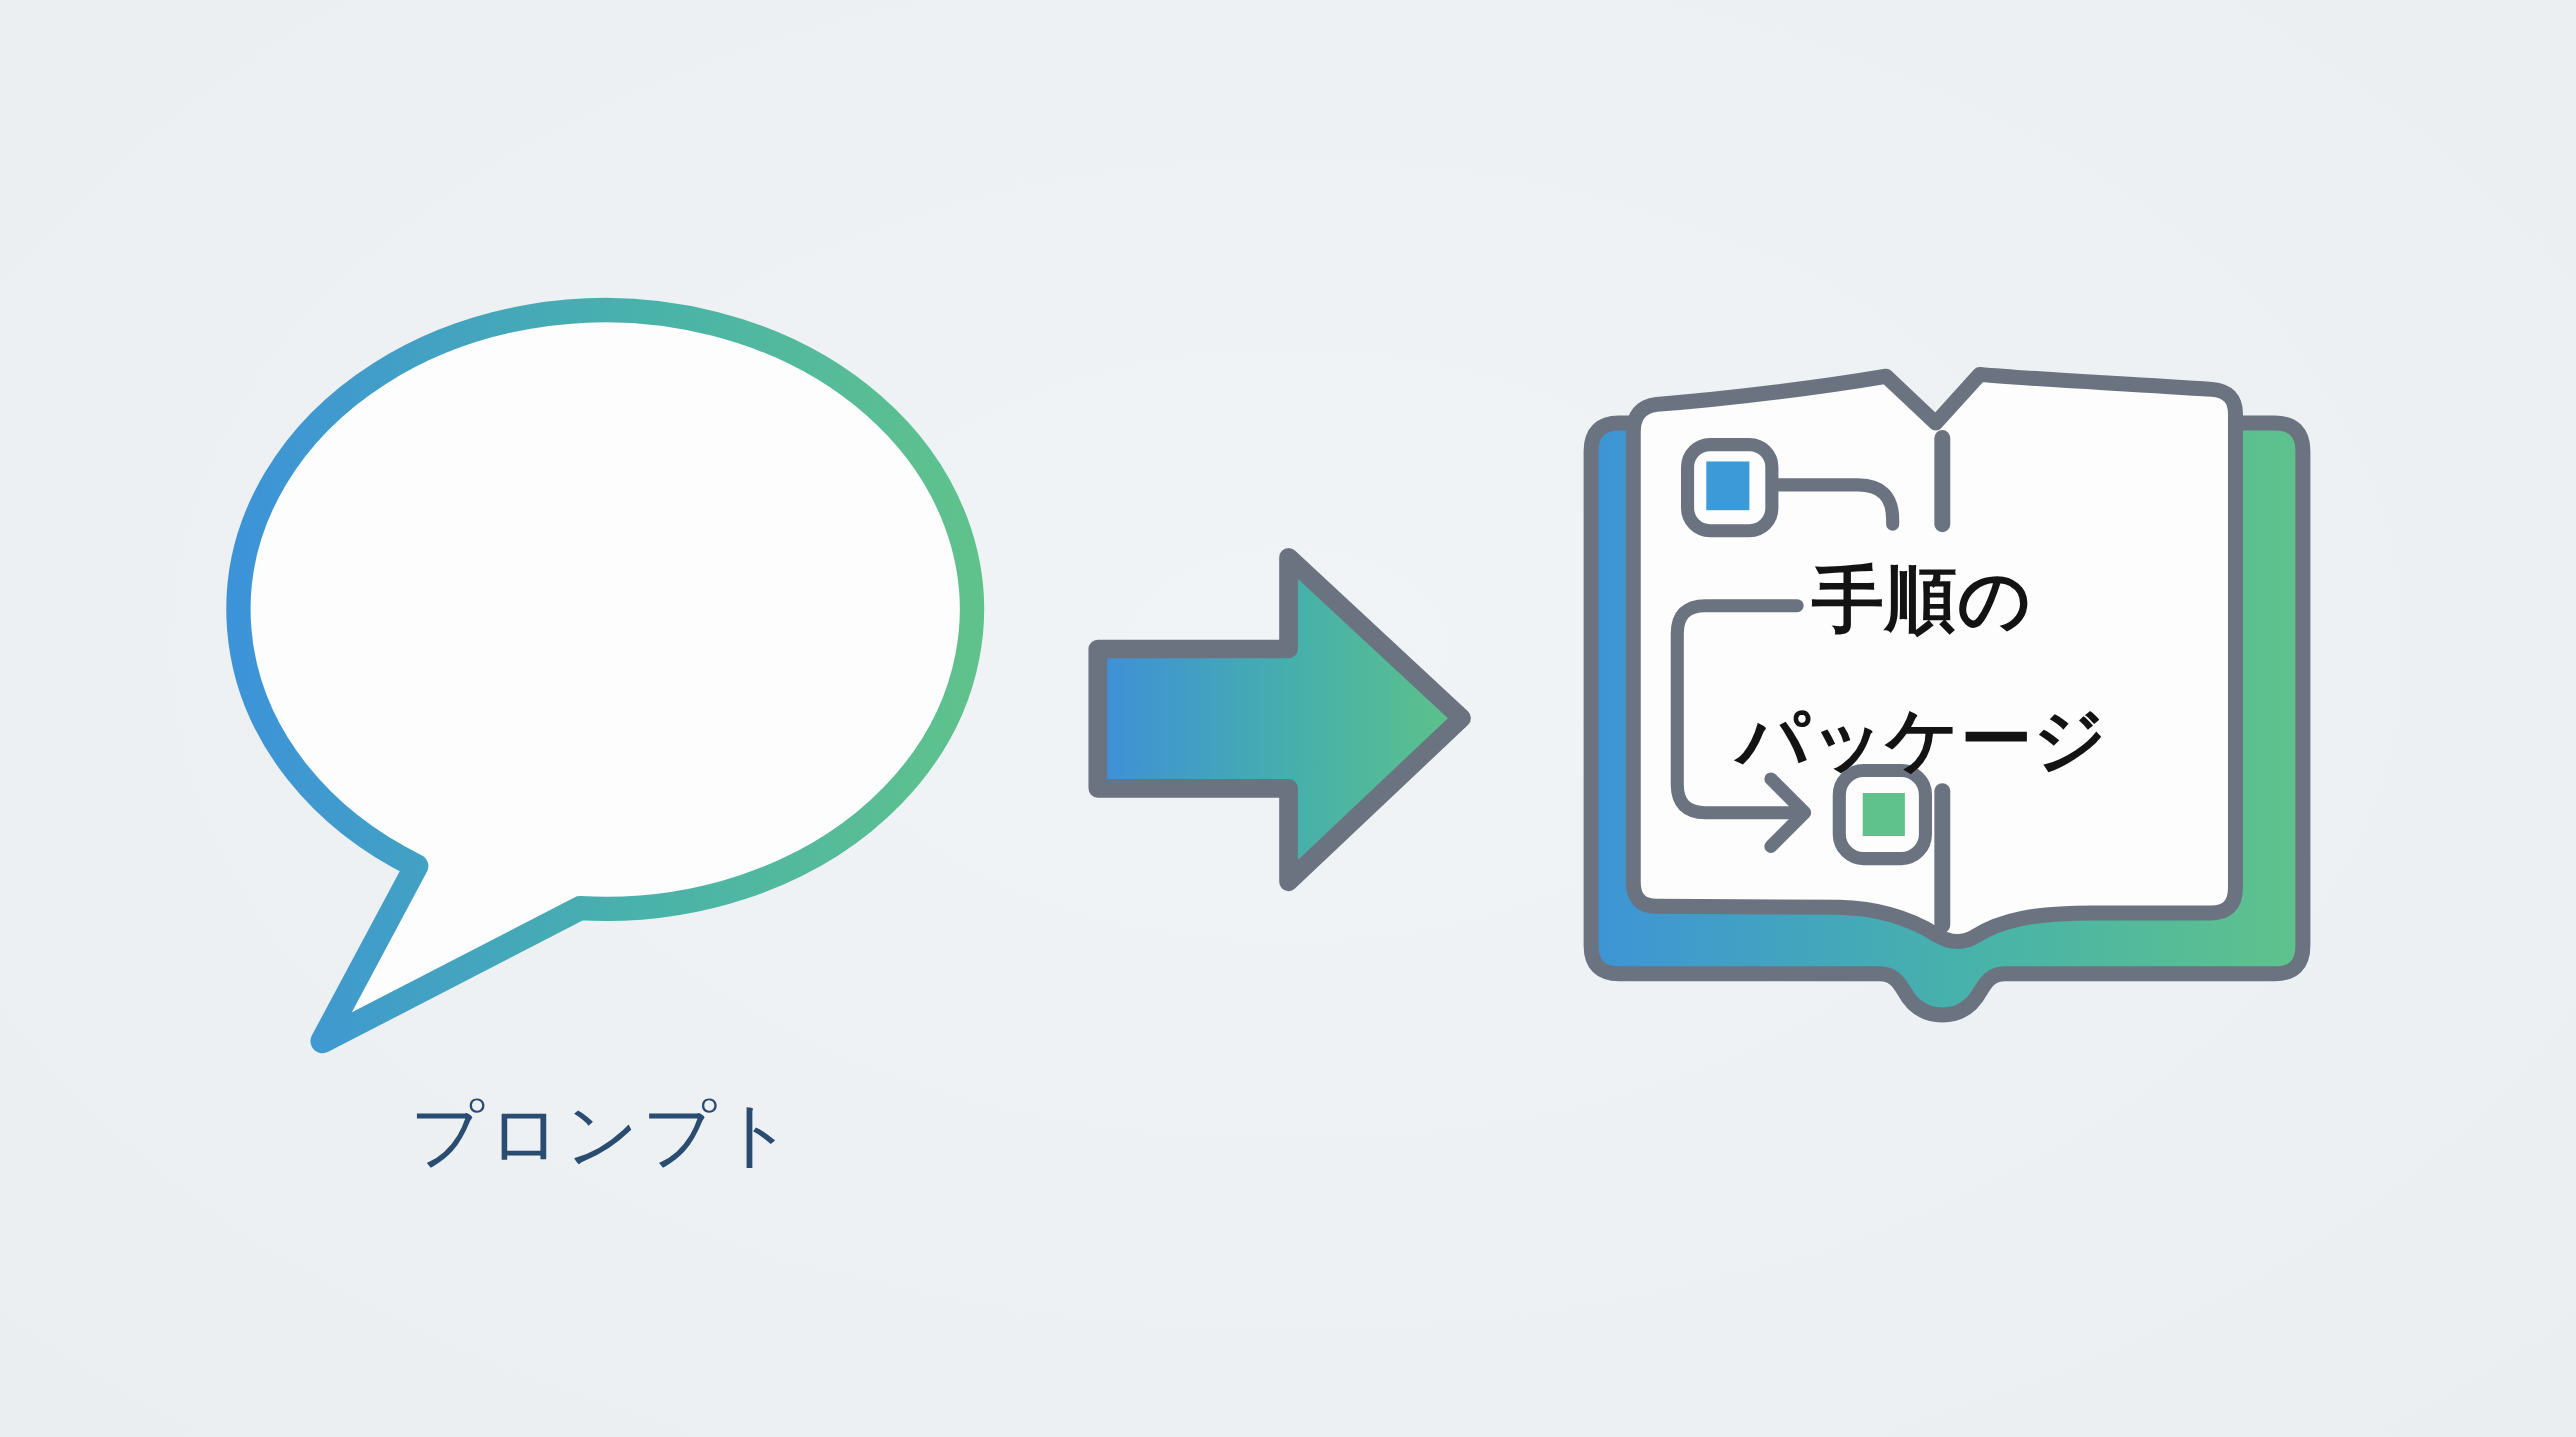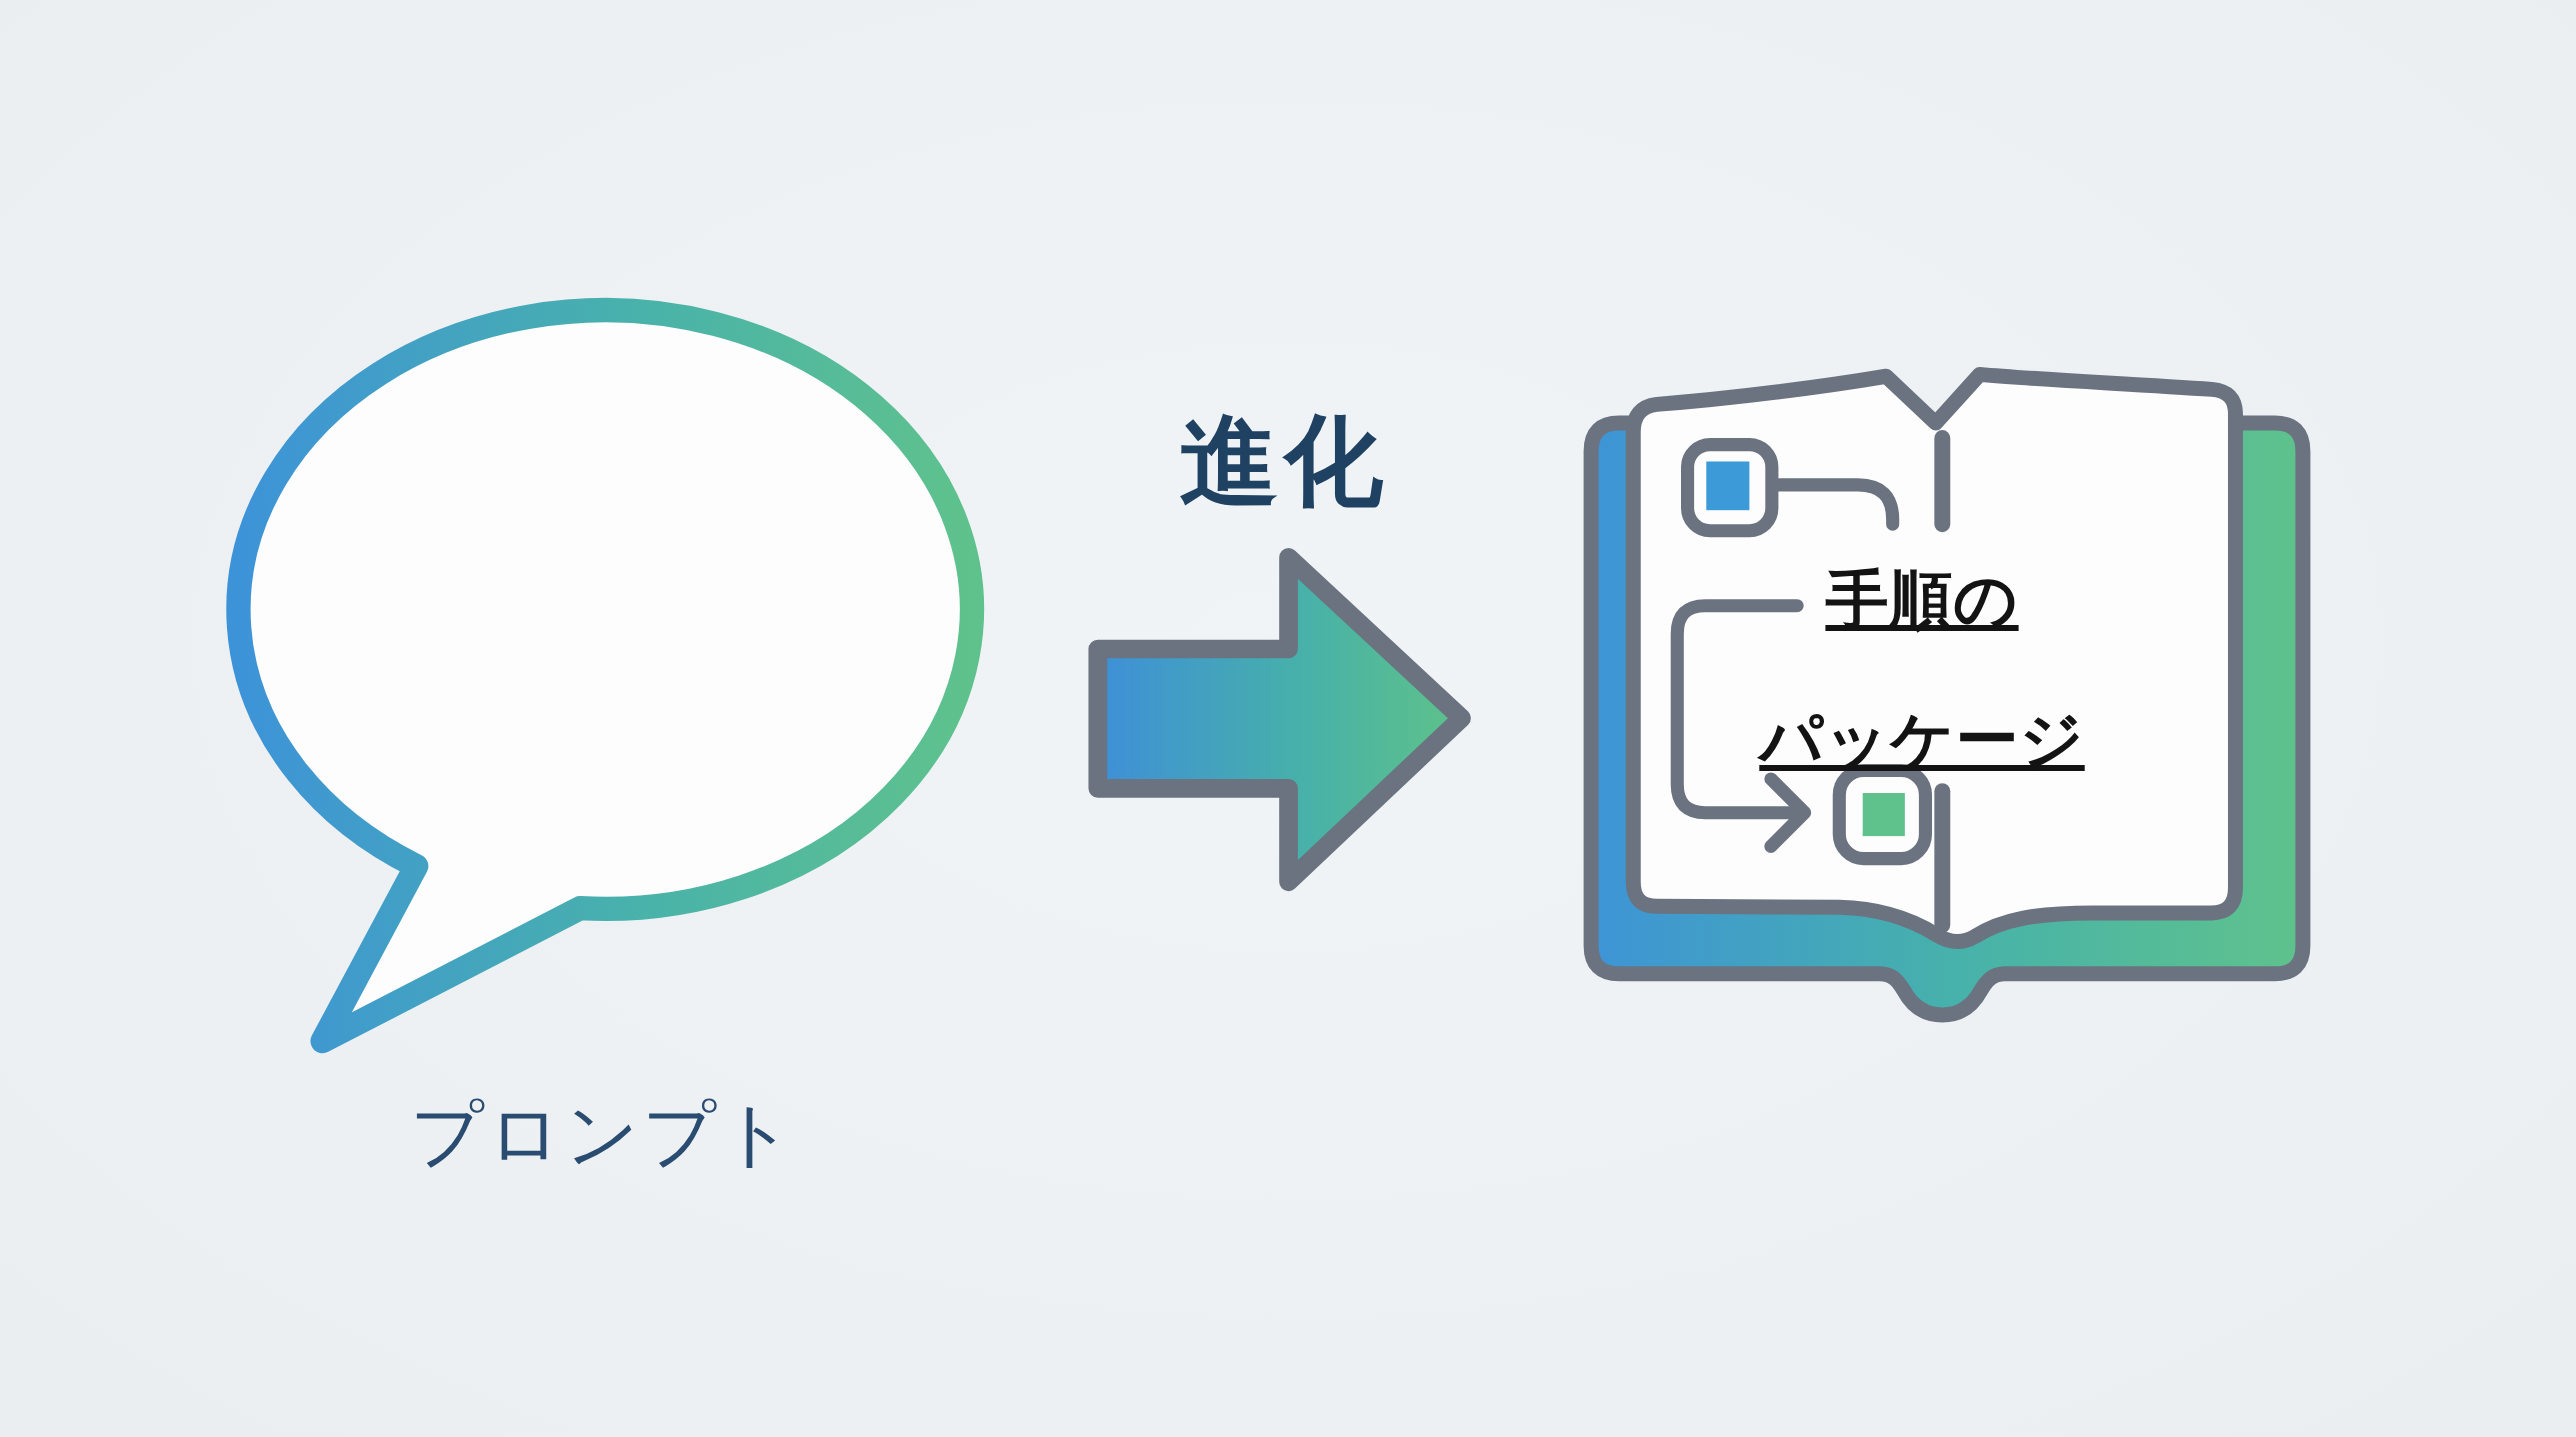--- a/index.html
+++ b/index.html
@@ -38,25 +38,24 @@
   .caption-prompt { left: 604px; top: 1135px; }
   .caption-skill  { left: 1958px; top: 1138px; }
   .evolution-label {
     left: 1284px; top: 462px;
     font-size: 99px;
     font-weight: 700;
     color: #1f4263;
     letter-spacing: 5.6px;
   }
   .book-text {
-    font-size: 63px;
+    font-size: 72px;
     font-weight: 700;
     color: #131313;
     letter-spacing: 0.9px;
-    text-decoration: underline;
   }
   .book-line1 { left: 1922px; top: 600px; }
   .book-line2 { left: 1922px; top: 714px; margin-top: 26px; }
   .watermark {
     left: 2378px; top: 1381px;
     font-size: 39px;
     font-weight: 400;
     color: #a8adb3;
     letter-spacing: 0.9px;
   }
@@ -74,21 +73,20 @@
         <stop offset="0.55" stop-color="#49b2aa"></stop>
         <stop offset="1" stop-color="#5fc28c"></stop>
       </linearGradient>
     </defs>
     <path d="M 145 812 L 245 625 A 392 320 0 1 1 420 670 Z" fill="#fdfdfd" stroke="url(#gradBubble)" stroke-width="26" stroke-linejoin="round" stroke-linecap="round"></path>
   </svg>
 
 
   <div class="abs centered caption caption-prompt">プロンプト</div>
 
-  <div class="abs centered evolution-label">進化</div>
 
   <svg class="abs" style="left:1076px; top:534px;" width="412" height="374" viewBox="0 0 440 400" aria-hidden="true">
     <defs>
       <linearGradient id="gradArrow" x1="0" y1="0" x2="1" y2="0">
         <stop offset="0" stop-color="#3e8fd8"></stop>
         <stop offset="0.55" stop-color="#47b0aa"></stop>
         <stop offset="1" stop-color="#5ec289"></stop>
       </linearGradient>
     </defs>
     <path d="M 23 123 L 227 123 L 227 25 L 412 197 L 227 372 L 227 272 L 23 272 Z" fill="url(#gradArrow)" stroke="#6b7380" stroke-width="20" stroke-linejoin="round" stroke-linecap="round"></path>

